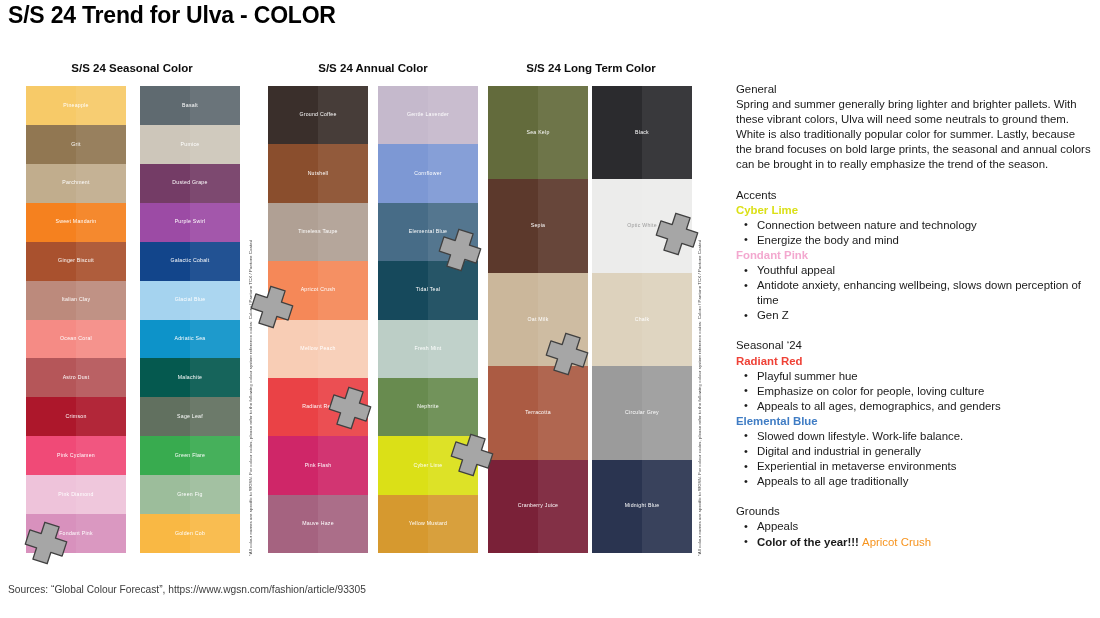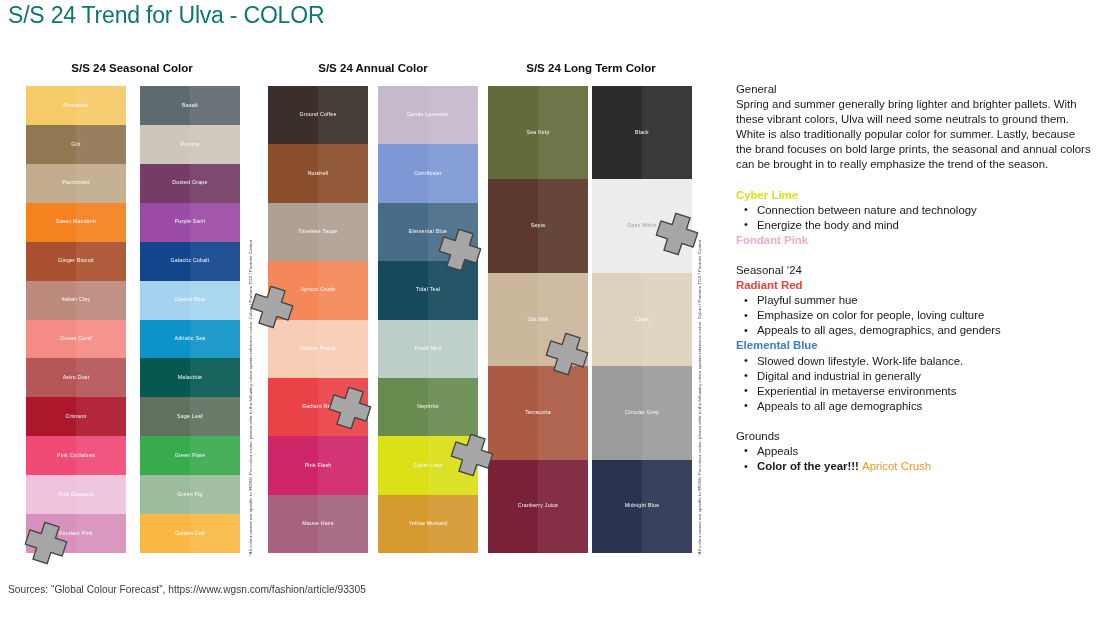--- a/index.html
+++ b/index.html
@@ -16,22 +16,22 @@
     color: #2b2b2b;
     overflow: hidden;
   }
 
   
   #slide-title {
     position: absolute;
     left: 8px;
     top: 2px;
     font-size: 23px;
-    font-weight: 400;
-    color: #0f766e;
+    font-weight: 700;
+    color: #000000;
     letter-spacing: -0.2px;
     white-space: nowrap;
   }
 
   
   .group-header {
     position: absolute;
     font-size: 11.5px;
     font-weight: bold;
     color: #0d0d0d;
@@ -409,42 +409,48 @@
         <polygon points="33,6 67,6 67,33 94,33 94,67 67,67 67,94 33,94 33,67 6,67 6,33 33,33" fill="#a6a6a6" stroke="#404040" stroke-width="3" stroke-linejoin="round" transform="rotate(18 50 50)"></polygon>
       </svg></div>
   </div>
 
 <div id="notes-panel">
   <div class="note-head">General</div>
   <div class="note-para">Spring and summer generally bring lighter and brighter pallets.  With these vibrant colors, Ulva will need some neutrals to ground them.  White is also traditionally popular color for summer.  Lastly, because the brand focuses on bold large prints, the seasonal and annual colors can be brought in to really emphasize the trend of the season.</div>
 
   <div class="gap"></div>
 
+  <div class="note-head">Accents</div>
   <div class="color-head" id="h-cyber-lime" style="color: rgb(219, 224, 23);">Cyber Lime</div>
   <ul class="bullets" id="ul-cyber-lime">
       <li>Connection between nature and technology</li>
       <li>Energize the body and mind</li>
     </ul>
   <div class="color-head" id="h-fondant-pink" style="color: rgb(243, 168, 207);">Fondant Pink</div>
+  <ul class="bullets" id="ul-fondant-pink">
+      <li>Youthful appeal</li>
+      <li>Antidote anxiety, enhancing wellbeing, slows down perception of time</li>
+      <li>Gen Z</li>
+    </ul>
 
   <div class="gap"></div>
 
   <div class="note-head">Seasonal ‘24</div>
   <div class="color-head" id="h-radiant-red" style="color: rgb(239, 65, 54);">Radiant Red</div>
   <ul class="bullets" id="ul-radiant-red">
       <li>Playful summer hue</li>
       <li>Emphasize on color for people, loving culture</li>
       <li>Appeals to all ages, demographics, and genders</li>
     </ul>
   <div class="color-head" id="h-elemental-blue" style="color: rgb(63, 124, 196);">Elemental Blue</div>
   <ul class="bullets" id="ul-elemental-blue">
       <li>Slowed down lifestyle. Work-life balance.</li>
       <li>Digital and industrial in generally</li>
       <li>Experiential in metaverse environments</li>
-      <li>Appeals to all age demographics</li>
+      <li>Appeals to all age traditionally</li>
     </ul>
 
   <div class="gap"></div>
 
   <div class="note-head">Grounds</div>
   <ul class="bullets" id="ul-grounds">
       <li>Appeals</li>
       <li><span class="bold">Color of the year!!! </span><span style="color: rgb(247, 148, 30);">Apricot Crush</span></li>
     </ul>
 </div>

